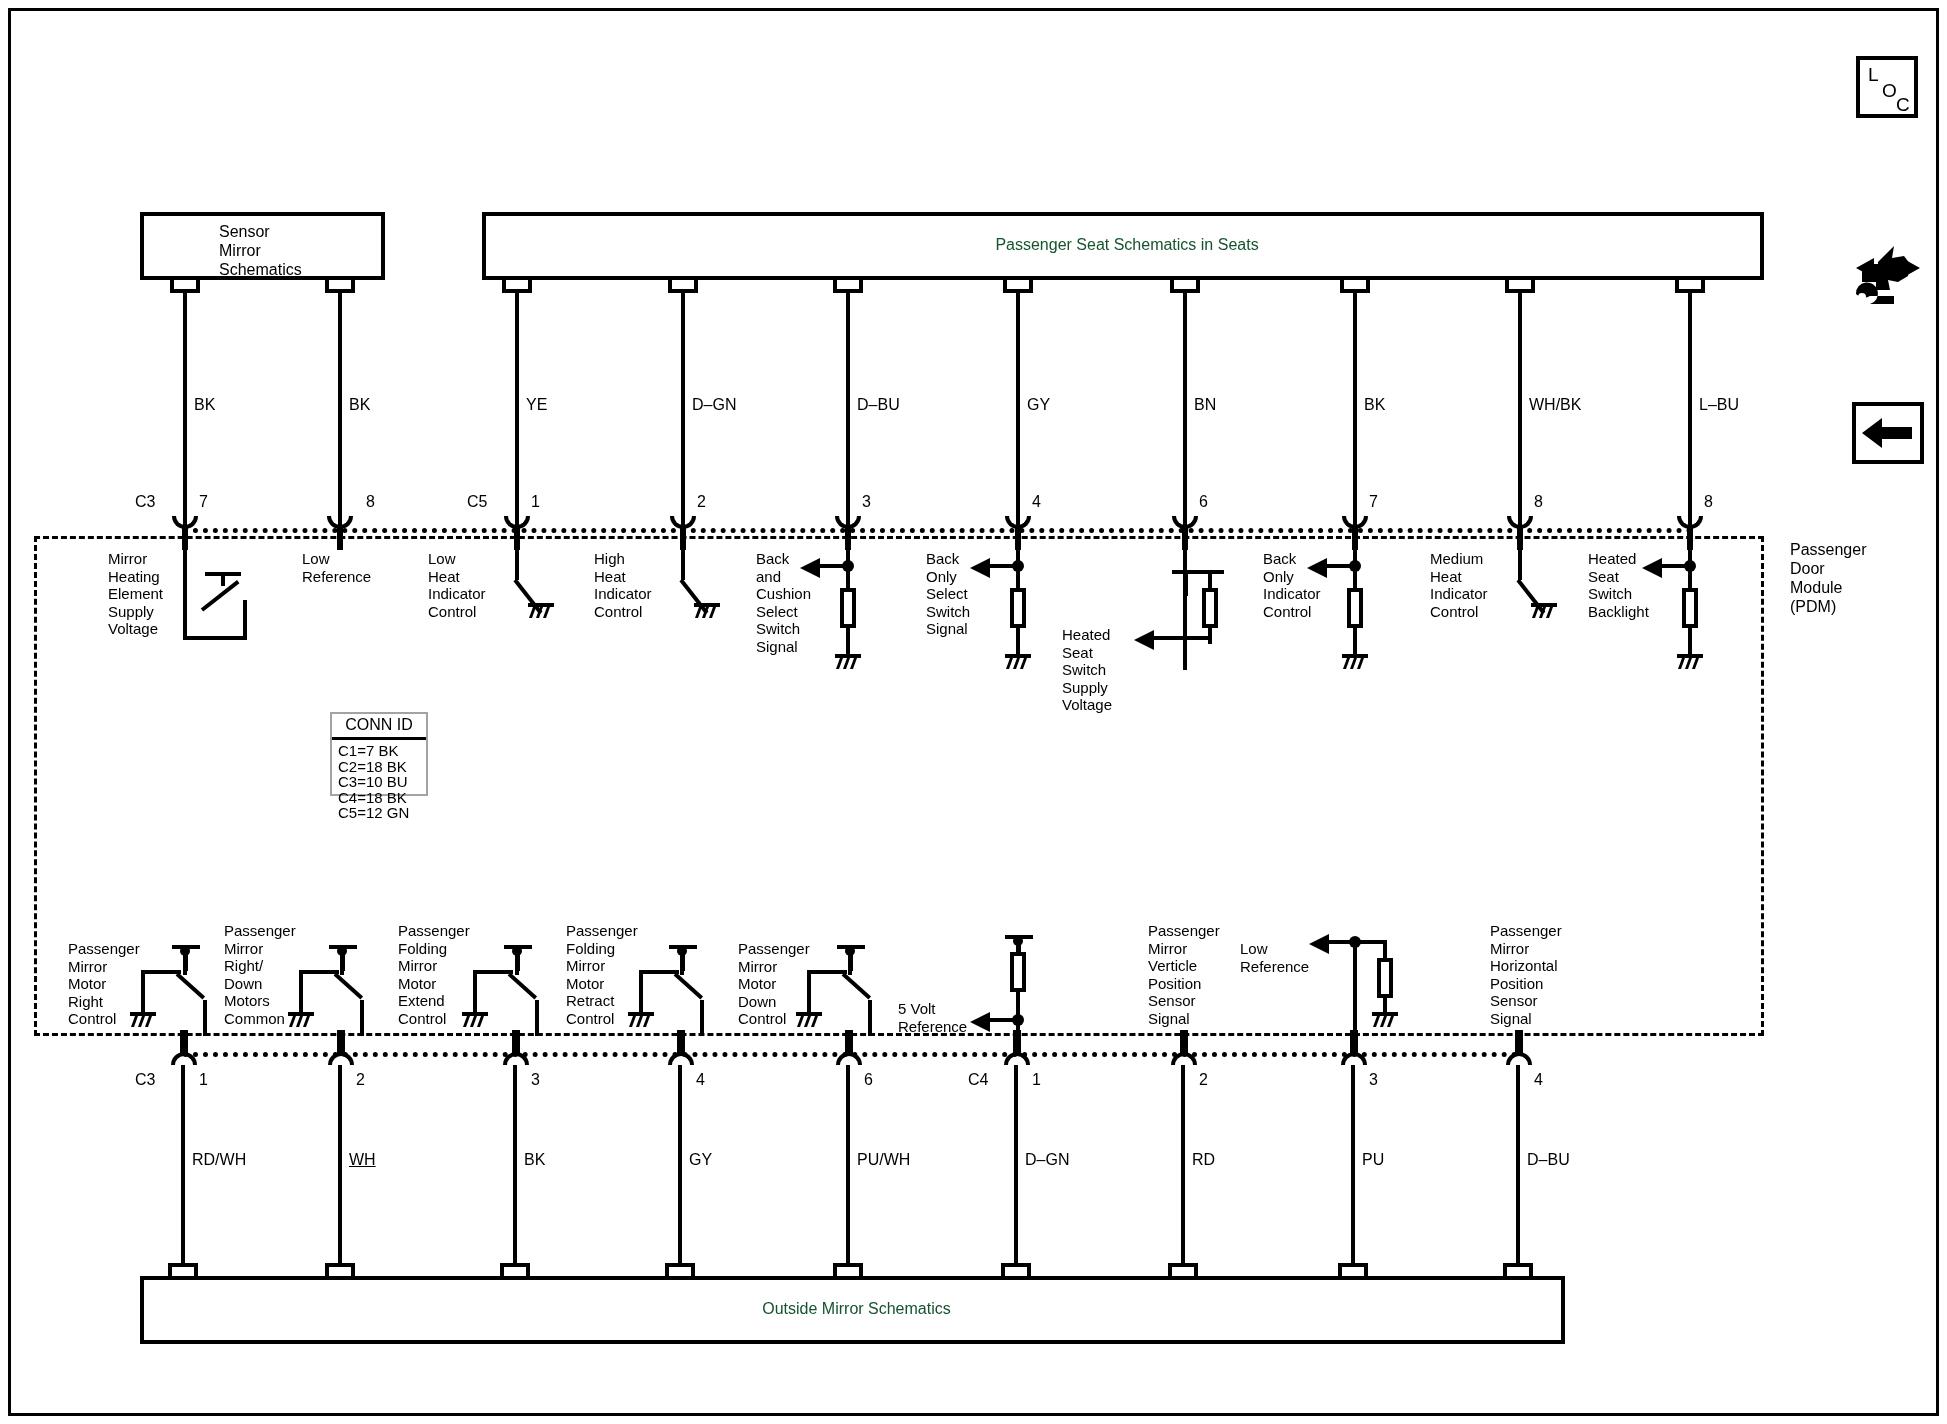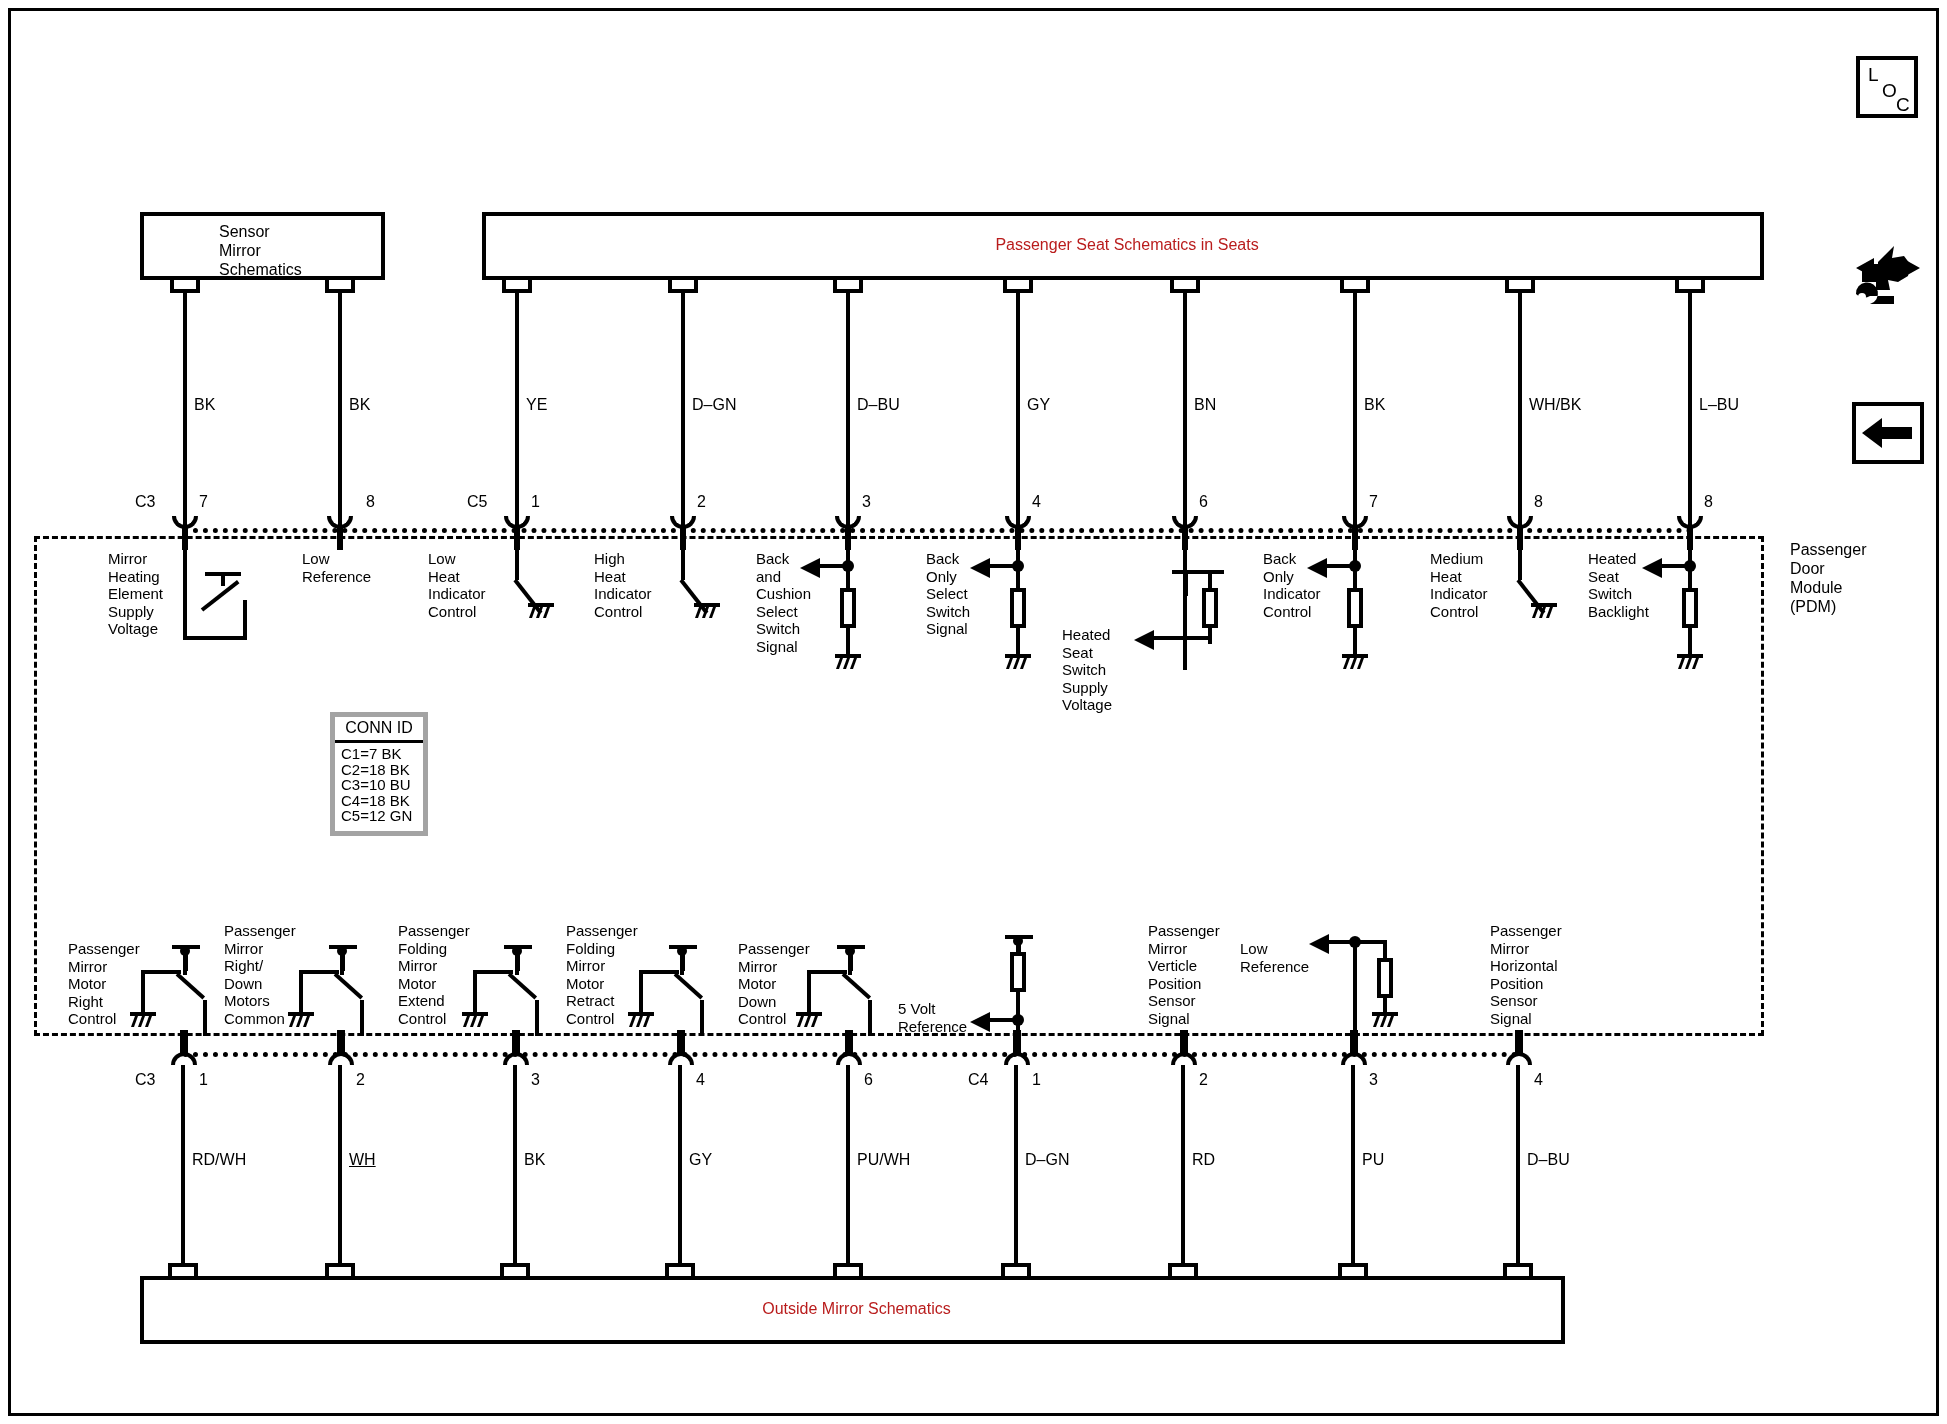--- a/index.html
+++ b/index.html
@@ -4,21 +4,21 @@
 <style>
   html,body{margin:0;padding:0;background:#fff;}
   body{font-family:"Liberation Sans", sans-serif;}
   #root{position:relative;width:1947px;height:1424px;background:#fff;overflow:hidden;}
 
   .brd{position:absolute;border:3px solid #000;box-sizing:border-box;background:#fff;}
   .blk{position:absolute;border:4px solid #000;box-sizing:border-box;background:#fff;}
 
   .lbl{position:absolute;font-size:15px;line-height:17.5px;color:#000;white-space:pre;}
   .lbl.big{font-size:16px;line-height:19px;}
-  .ctr{position:absolute;font-size:16px;color:#b91c1c;text-align:center;}      
+  .ctr{position:absolute;font-size:16px;color:#14532d;text-align:center;}      
   .vw2{position:absolute;background:#000;width:4px;}
   .hw2{position:absolute;background:#000;height:4px;}
 
   
   .pdmbox{position:absolute;border:3px dashed #000;box-sizing:border-box;}
 
   
   .dotbus{position:absolute;height:0;border-top:5px dotted #000;}
 
   
@@ -301,21 +301,21 @@
   <div style="position:absolute;left:1684px;top:560px;width:12px;height:12px;border-radius:50%;background:#000;"></div>
   <div class="res" style="left:1682px;top:588px;"></div>
   <div class="vw2" style="left:1688px;top:628px;height:28px;"></div>
   <div class="gnd" style="left:1677px;top:654px;">
     <i style="left:0;top:0;width:26px;height:4px;"></i>
     <i style="left:3px;top:4px;width:3px;height:11px;transform:skewX(-20deg);"></i>
     <i style="left:10px;top:4px;width:3px;height:11px;transform:skewX(-20deg);"></i>
     <i style="left:17px;top:4px;width:3px;height:11px;transform:skewX(-20deg);"></i>
   </div>
 
-  <div style="position:absolute;left:330px;top:712px;width:98px;height:124px;border:5px solid #a3a3a3;box-sizing:border-box;background:#fff;">
+  <div style="position:absolute;left:330px;top:712px;width:98px;height:84px;border:2px solid #a3a3a3;box-sizing:border-box;background:#fff;">
     <div style="border-bottom:3px solid #000;text-align:center;font-size:16px;padding:2px 0 3px;">CONN ID</div>
     <div style="padding:3px 0 0 6px;">
       <div style="font-size:15px;line-height:15.5px;">C1=7 BK</div>
       <div style="font-size:15px;line-height:15.5px;">C2=18 BK</div>
       <div style="font-size:15px;line-height:15.5px;">C3=10 BU</div>
       <div style="font-size:15px;line-height:15.5px;">C4=18 BK</div>
       <div style="font-size:15px;line-height:15.5px;">C5=12 GN</div>
     </div>
   </div>
 

